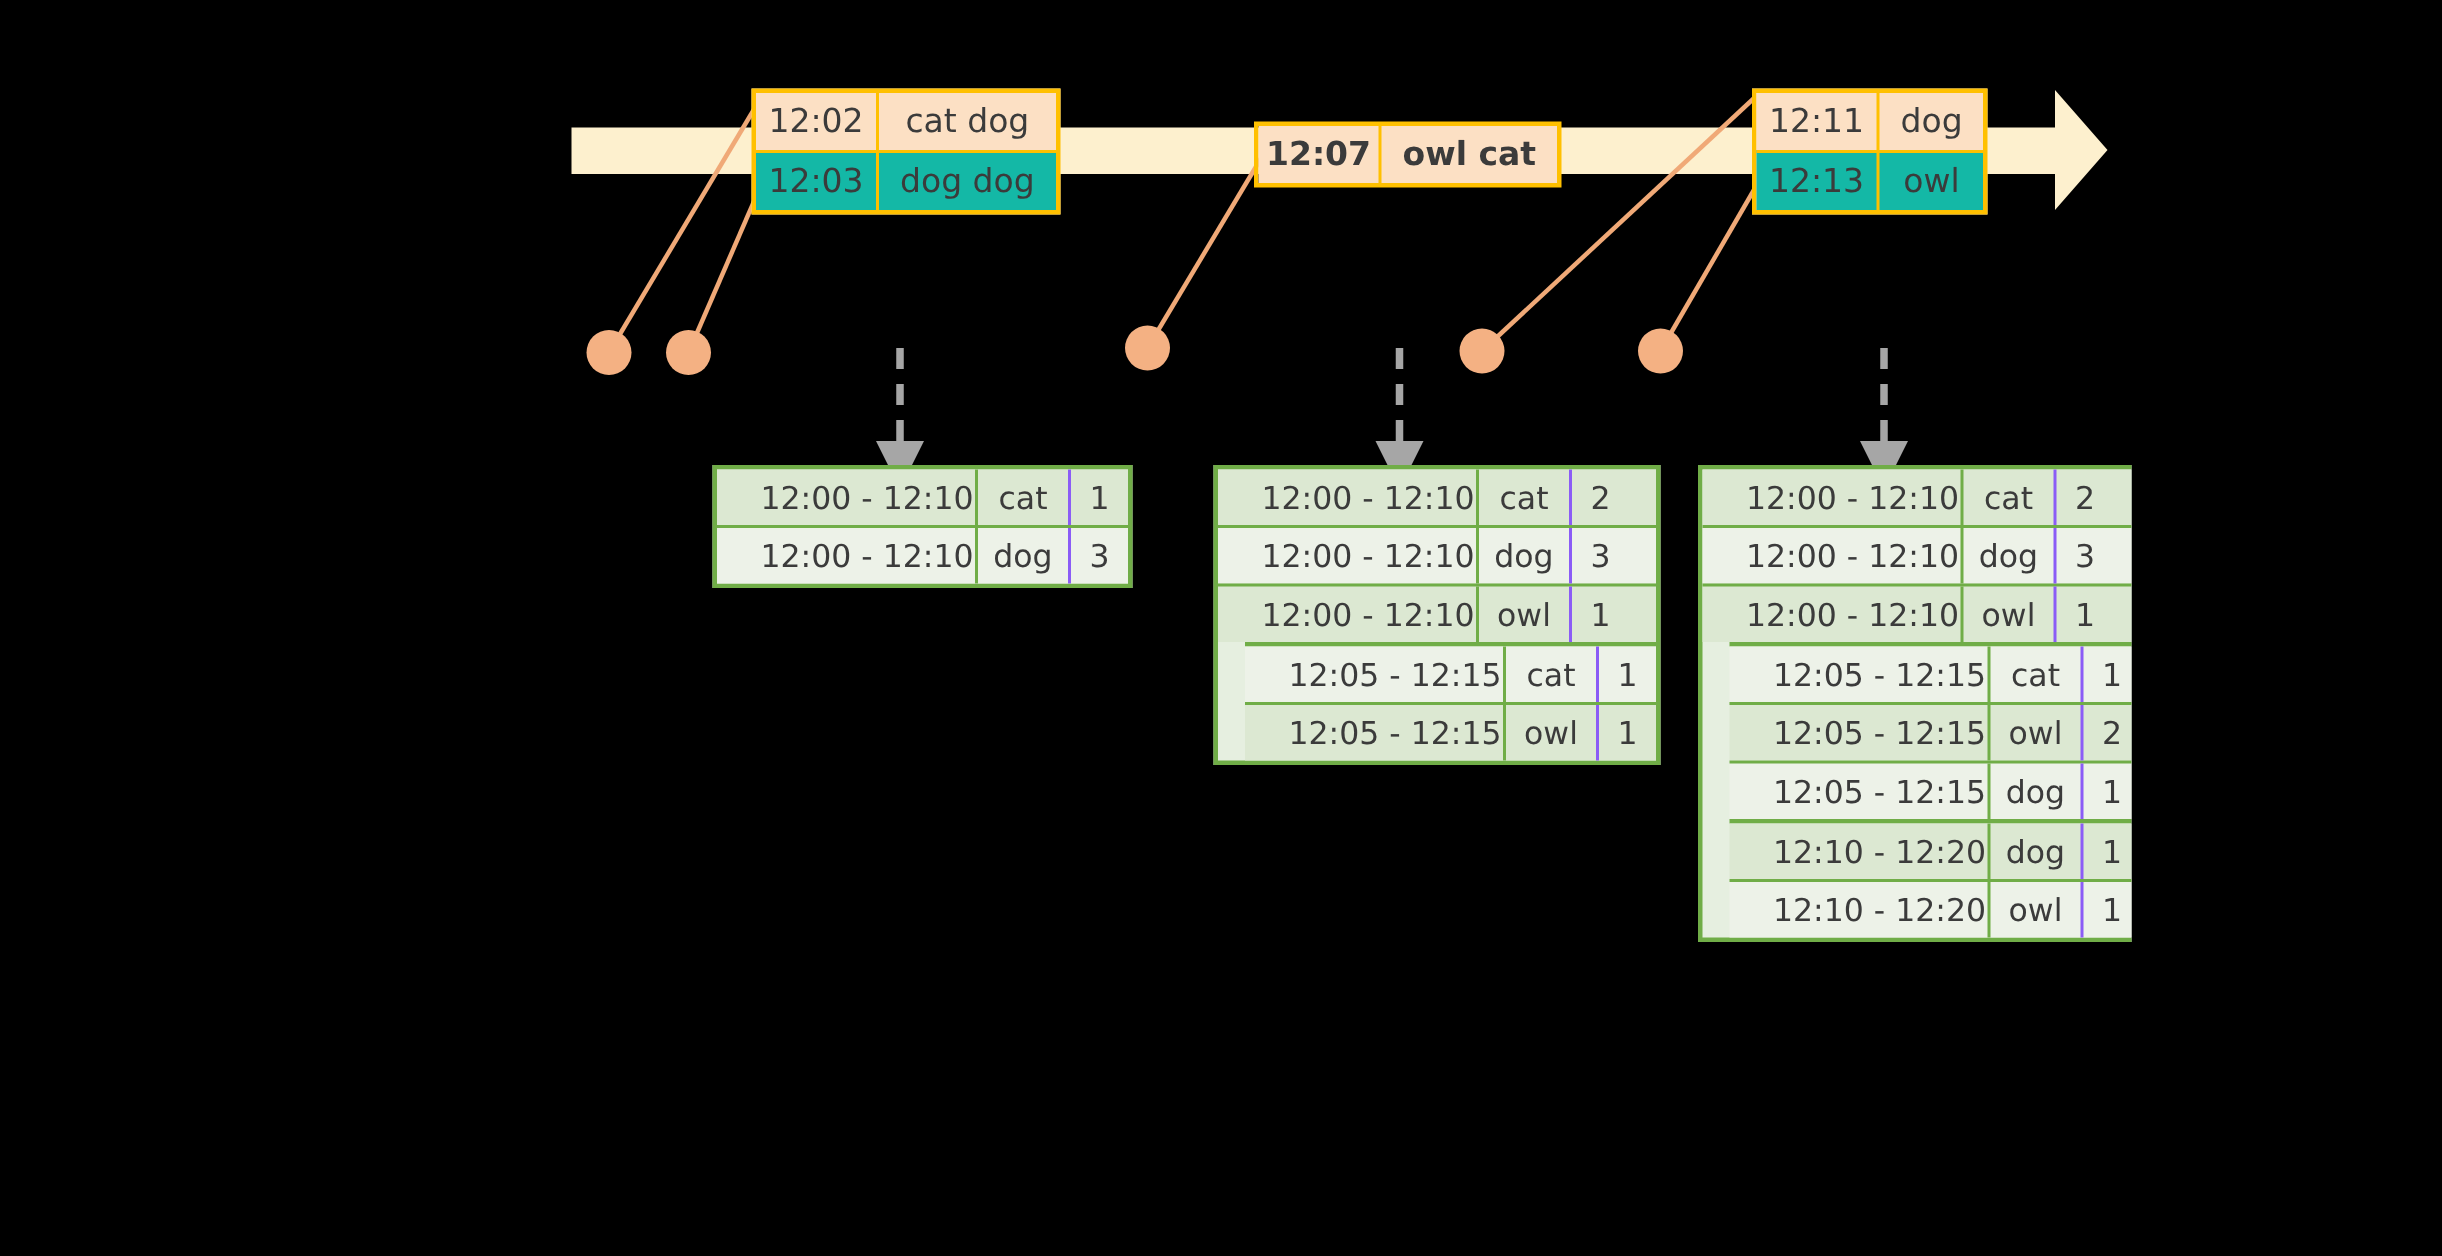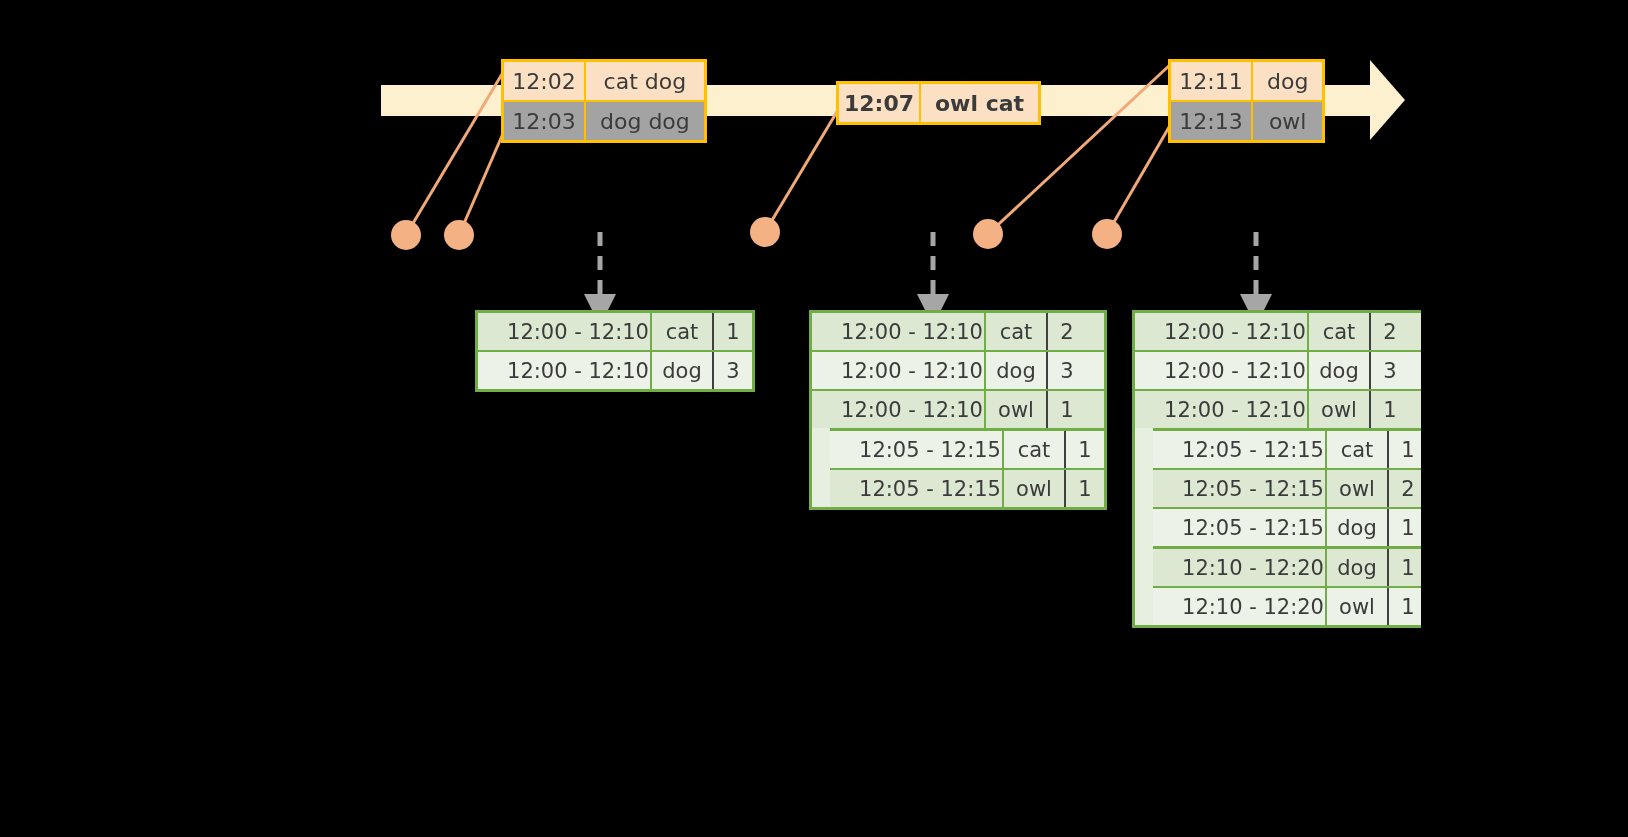--- a/index.html
+++ b/index.html
@@ -34,21 +34,21 @@
     z-index: 5;
   }
   .event-row {
     display: flex;
     box-sizing: border-box;
   }
   .event-row + .event-row {
     border-top: 2px solid #FFC000;
   }
   .event-row.shade-a { background: #FCE0C4; }
-  .event-row.shade-b { background: #a3a3a3; align-items: flex-end; }
+  .event-row.shade-b { background: #14b8a6; align-items: flex-end; }
   .ev-time, .ev-words {
     box-sizing: border-box;
     display: flex;
     align-items: center;
     justify-content: center;
     font-size: 22px;
     color: #3b3b3b;
     height: 38px;
     white-space: nowrap;
   }
@@ -92,21 +92,21 @@
     color: #3b3b3b;
     height: 37px;
     white-space: nowrap;
   }
   .rs-win {
     width: 146px;
     border-right: 2px solid #70AD47;
   }
   .rs-word {
     width: 62px;
-    border-right: 2px solid #404040;
+    border-right: 2px solid #8b5cf6;
   }
   .rs-cnt {
     width: 38px;
   }
 </style>
 </head>
 <body>
 
 <div id="stage">
 

